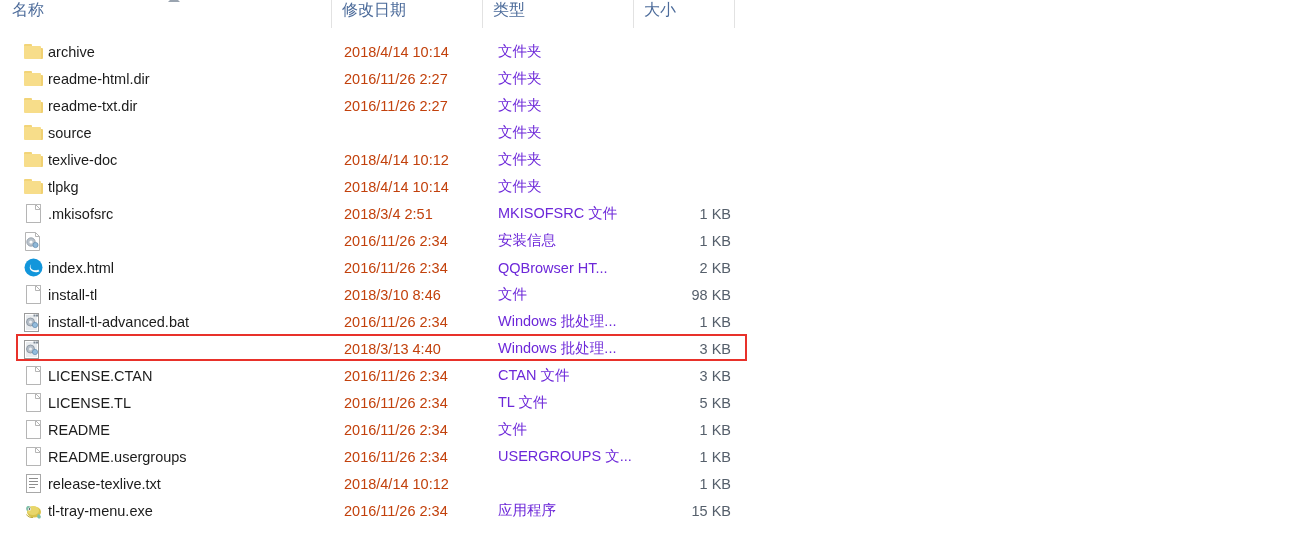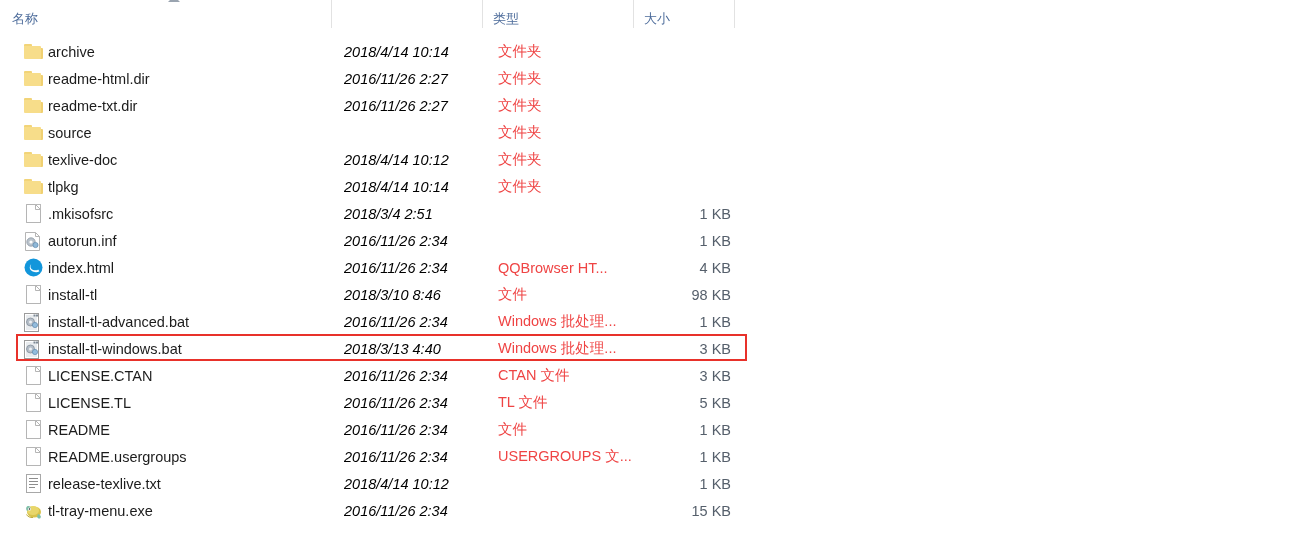--- a/index.html
+++ b/index.html
@@ -22,25 +22,25 @@
     left: 0;
     top: 0;
     width: 1291px;
     height: 28px;
     background: #ffffff;
   }
   .hdr-cell {
     position: absolute;
     top: 0;
     height: 28px;
-    font-size: 13px;
+    font-size: 16px;
     color: #4a6persist;
     color: #4c6b9a;
     display: flex;
-    align-items: flex-end;
+    align-items: flex-start;
     white-space: nowrap;
     box-sizing: border-box;
   }
   .hdr-name  { left: 12px;  width: 310px; }
   .hdr-date  { left: 342px; width: 135px; }
   .hdr-type  { left: 493px; width: 130px; }
   .hdr-size  { left: 644px; width: 85px;  }
 
   .hdr-divider {
     position: absolute;
@@ -95,27 +95,26 @@
     justify-content: center;
   }
   .c-name {
     left: 40px;
     width: 290px;
     color: #1c1c1c;
   }
   .c-date {
     left: 336px;
     width: 145px;
-    color: #000000;
-    font-style: italic;
+    color: #c2410c;
   }
   .c-type {
     left: 490px;
     width: 140px;
-    color: #ef4444;
+    color: #6d28d9;
   }
   .c-size {
     left: 630px;
     width: 93px;
     color: #555f6b;
     justify-content: flex-end;
   }
 
   
   .row.highlighted::after {
@@ -223,20 +222,23 @@
 </style>
 </head>
 <body>
 
 <div class="col-header">
   <div class="sort-caret"></div>
 
   <div class="hdr-cell hdr-name">
     <span>名称</span>
   </div>
+  <div class="hdr-cell hdr-date">
+    <span>修改日期</span>
+  </div>
   <div class="hdr-cell hdr-type">
     <span>类型</span>
   </div>
   <div class="hdr-cell hdr-size">
     <span>大小</span>
   </div>
 
   <div class="hdr-divider d1"></div>
   <div class="hdr-divider d2"></div>
   <div class="hdr-divider d3"></div>
@@ -325,48 +327,49 @@
       <div class="cell c-icon">
         <span class="ic ic-doc">
           <svg width="15" height="19" viewBox="0 0 15 19" style="position:absolute;left:-1px;top:-1px">
             <path d="M0.5 0.5 H9.5 L14.5 5.5 V18.5 H0.5 Z" fill="#ffffff" stroke="#b5b5b5"></path>
             <path d="M9.5 0.5 V5.5 H14.5" fill="none" stroke="#b5b5b5"></path>
           </svg>
         </span>
       </div>
       <div class="cell c-name">.mkisofsrc</div>
       <div class="cell c-date">2018/3/4 2:51</div>
+      <div class="cell c-type">MKISOFSRC 文件</div>
       <div class="cell c-size">1 KB</div>
     </div>
     <div class="row">
       <div class="cell c-icon">
         <span class="ic ic-gearpage"><svg width="17" height="19" viewBox="0 0 17 19">
             <path d="M0.5 0.5 H10.5 L14.5 4.5 V18.5 H0.5 Z" fill="#ffffff" stroke="#b5b5b5"></path>
             <path d="M10.5 0.5 V4.5 H14.5" fill="none" stroke="#b5b5b5"></path>
             <circle cx="6" cy="10" r="4.2" fill="#b9c2cb" stroke="#8d98a4" stroke-width="0.8"></circle>
             <circle cx="6" cy="10" r="1.6" fill="#ffffff"></circle>
             <circle cx="10.5" cy="13" r="2.6" fill="#8fb8d8" stroke="#5d86ab" stroke-width="0.7"></circle>
           </svg></span>
       </div>
-      <div class="cell c-name">autorun.inf</div>
-      <div class="cell c-date">2016/11/26 2:34</div>
+      <div class="cell c-date">2016/11/26 2:34</div>
+      <div class="cell c-type">安装信息</div>
       <div class="cell c-size">1 KB</div>
     </div>
     <div class="row">
       <div class="cell c-icon">
         <span class="ic ic-browser"><svg width="19" height="19" viewBox="0 0 19 19">
             <circle cx="9.5" cy="9.5" r="9" fill="#1296db"></circle>
             <path d="M13.6 12.3 C11.8 13.9 8.6 14 6.9 12.3 C5.2 10.6 5.4 7.7 7.2 6.2 C6.0 8.0 6.3 10.1 7.8 11.2 C9.3 12.3 11.7 12.3 13.6 12.3 Z" fill="#ffffff"></path>
             <path d="M8.0 12.9 C10.1 13.6 12.6 13.1 14.1 11.6 L15.4 13.3 C13.5 14.6 10.4 14.5 8.0 12.9 Z" fill="#ffffff"></path>
           </svg></span>
       </div>
       <div class="cell c-name">index.html</div>
       <div class="cell c-date">2016/11/26 2:34</div>
       <div class="cell c-type">QQBrowser HT...</div>
-      <div class="cell c-size">4 KB</div>
+      <div class="cell c-size">2 KB</div>
     </div>
     <div class="row">
       <div class="cell c-icon">
         <span class="ic ic-doc">
           <svg width="15" height="19" viewBox="0 0 15 19" style="position:absolute;left:-1px;top:-1px">
             <path d="M0.5 0.5 H9.5 L14.5 5.5 V18.5 H0.5 Z" fill="#ffffff" stroke="#b5b5b5"></path>
             <path d="M9.5 0.5 V5.5 H14.5" fill="none" stroke="#b5b5b5"></path>
           </svg>
         </span>
       </div>
@@ -397,21 +400,20 @@
         <span class="ic ic-bat"><svg width="18" height="19" viewBox="0 0 18 19">
             <rect x="0.5" y="0.5" width="14" height="18" fill="#ffffff" stroke="#9b9b9b"></rect>
             <rect x="2" y="2" width="11" height="15" fill="#e9ecef"></rect>
             <circle cx="6.5" cy="9" r="4" fill="#b5bec8" stroke="#848f9b" stroke-width="0.8"></circle>
             <circle cx="6.5" cy="9" r="1.5" fill="#eef1f4"></circle>
             <circle cx="11" cy="12" r="2.6" fill="#93bcdc" stroke="#5f88ad" stroke-width="0.7"></circle>
             <rect x="9.5" y="1.5" width="2" height="2" fill="#7f8a96"></rect>
             <rect x="12" y="1.5" width="2" height="2" fill="#7f8a96"></rect>
           </svg></span>
       </div>
-      <div class="cell c-name">install-tl-windows.bat</div>
       <div class="cell c-date">2018/3/13 4:40</div>
       <div class="cell c-type">Windows 批处理...</div>
       <div class="cell c-size">3 KB</div>
     </div>
     <div class="row">
       <div class="cell c-icon">
         <span class="ic ic-doc">
           <svg width="15" height="19" viewBox="0 0 15 19" style="position:absolute;left:-1px;top:-1px">
             <path d="M0.5 0.5 H9.5 L14.5 5.5 V18.5 H0.5 Z" fill="#ffffff" stroke="#b5b5b5"></path>
             <path d="M9.5 0.5 V5.5 H14.5" fill="none" stroke="#b5b5b5"></path>
@@ -485,15 +487,16 @@
             <ellipse cx="9" cy="8.5" rx="6" ry="4.6" fill="#e8d66a"></ellipse>
             <path d="M3 9 C1.5 7 2 4.5 4 4 C5.5 3.6 7 5 6.6 6.8 Z" fill="#7fbfa8"></path>
             <circle cx="5.5" cy="7" r="1.6" fill="#ffffff"></circle>
             <circle cx="5.5" cy="7" r="0.8" fill="#222222"></circle>
             <path d="M14 12 C16.5 12.5 17.5 14.5 16.5 16 C15.5 17.2 13.5 16.5 13 14.8 Z" fill="#7fbfa8"></path>
             <path d="M2.5 12.5 C3.5 14.5 6 15.8 9 15.5" fill="none" stroke="#c0ab3c" stroke-width="1"></path>
           </svg></span>
       </div>
       <div class="cell c-name">tl-tray-menu.exe</div>
       <div class="cell c-date">2016/11/26 2:34</div>
+      <div class="cell c-type">应用程序</div>
       <div class="cell c-size">15 KB</div>
     </div>
   </div>
 
 </body></html>

